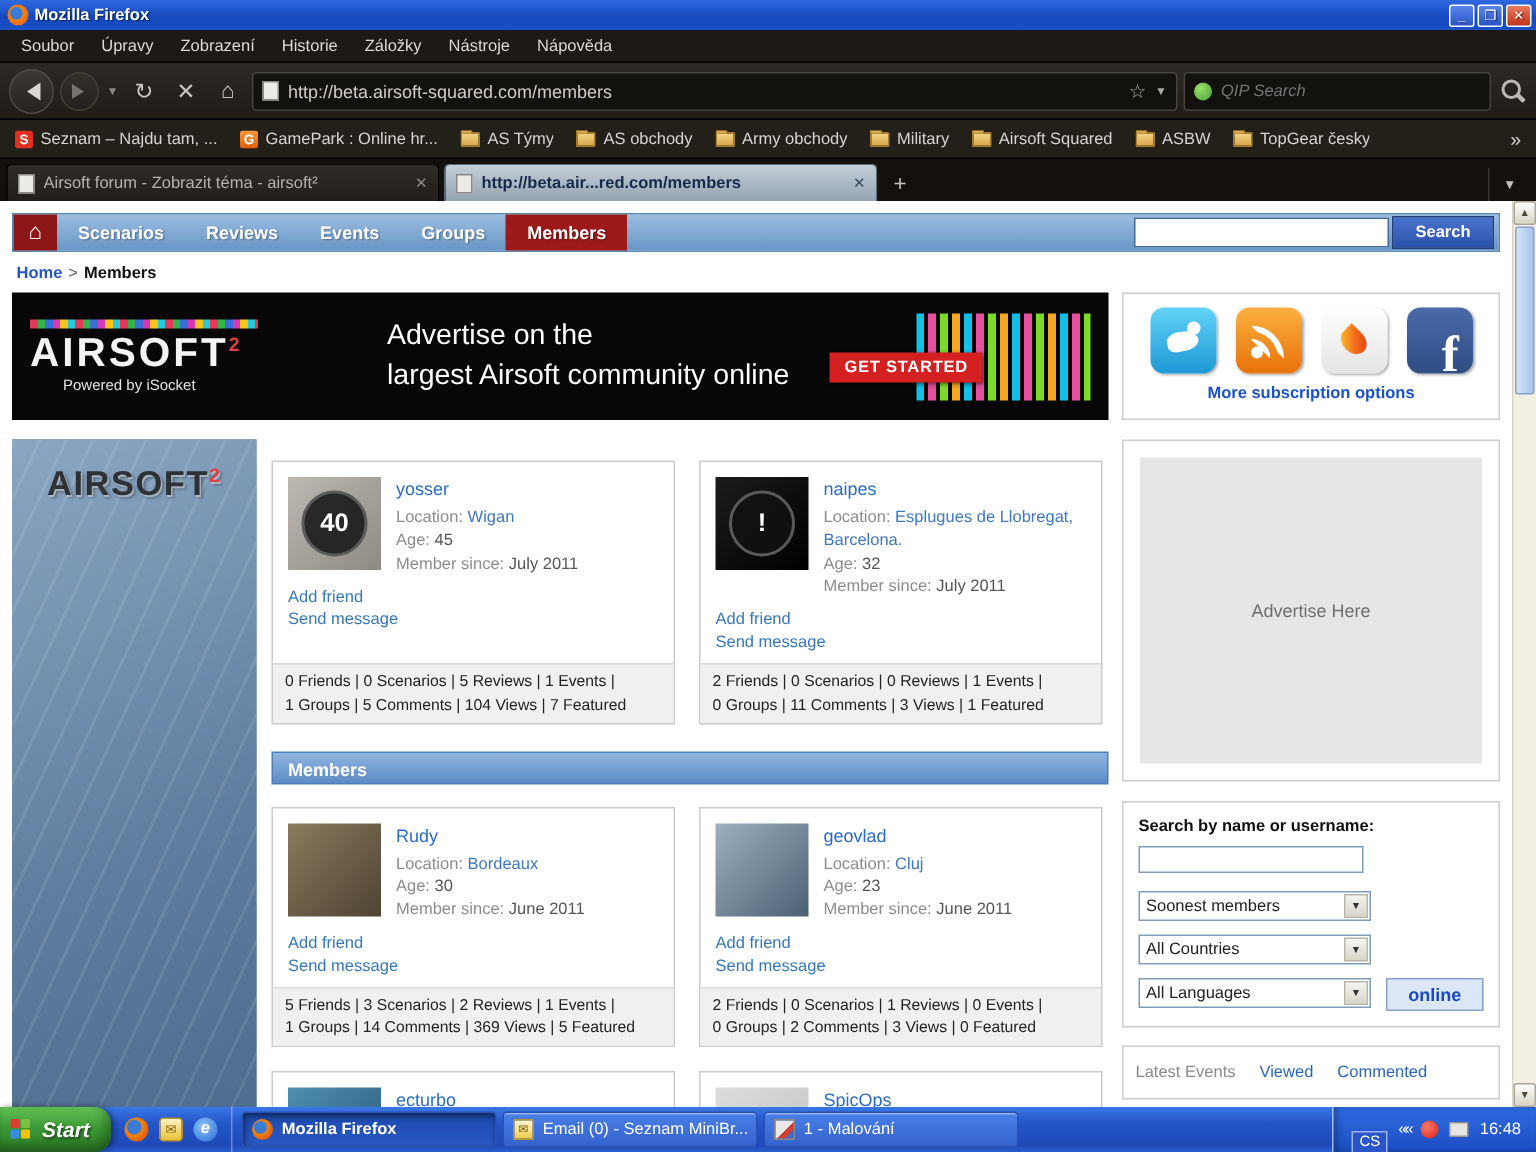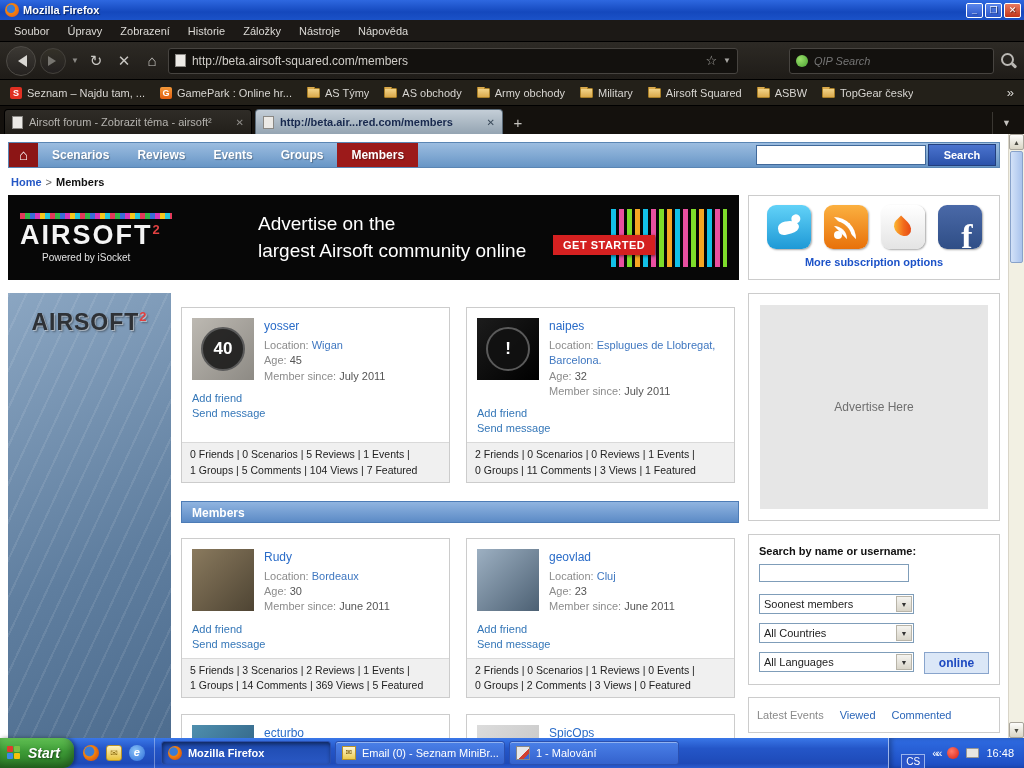--- a/index.html
+++ b/index.html
@@ -25,40 +25,40 @@
   .btn-back { width:30px; height:30px; border-radius:50%; background:linear-gradient(#3c3934,#252220); border:1px solid #4e4b46; }
   .btn-fwd { width:26px; height:26px; border-radius:50%; background:linear-gradient(#343128,#232020); border:1px solid #44413c; }
   .tri-left { width:0; height:0; border:6px solid transparent; border-right:9px solid #d9d7d3; margin-left:-4px; }
   .tri-right { width:0; height:0; border:5px solid transparent; border-left:8px solid #777570; margin-right:-3px; }
   .fwd-caret { color:#8a8884; font-size:8px; padding:0 1px; }
   .urlbar { flex:1; height:26px; background:#13110e; border:1px solid #474440; border-radius:3px; display:flex; align-items:center; padding:0 6px; gap:6px; min-width:0; }
   .page-ic { width:11px; height:13px; background:#eceae6; border:1px solid #8a8884; flex:none; }
   .url-text { color:#d0cdc8; font-size:12px; flex:1; white-space:nowrap; overflow:hidden; }
   .star-ic { color:#aaa8a4; font-size:13px; }
   .small-caret { color:#a8a6a2; font-size:8px; }
-  .qipbar { width:205px; height:26px; background:#13110e; border:1px solid #474440; border-radius:3px; display:flex; align-items:center; padding:0 6px; gap:6px; flex:none;margin-left:47px; }
+  .qipbar { width:205px; height:26px; background:#13110e; border:1px solid #474440; border-radius:3px; display:flex; align-items:center; padding:0 6px; gap:6px; flex:none; }
   .qip-ic { width:12px; height:12px; border-radius:50%; background:radial-gradient(circle at 35% 35%, #9ae06a, #49a032); flex:none; }
   .qip-input { flex:1; background:transparent; border:none; outline:none; color:#93918c; font-style:italic; font-size:11px; font-family:inherit; min-width:0; }
   .mag { position:relative; width:20px; height:20px; flex:none; }
   .mag::before { content:''; position:absolute; left:3px; top:2px; width:9px; height:9px; border:2px solid #bab8b4; border-radius:50%; }
   .mag::after { content:''; position:absolute; left:13px; top:13px; width:6px; height:3px; background:#bab8b4; transform:rotate(45deg); border-radius:1px; }
 
   
   .bookbar { height:26px; background:#232019; display:flex; align-items:center; padding:0 10px; gap:15px; border-bottom:1px solid #000; color:#d7d5d1; font-size:11px; }
   .bm { display:flex; align-items:center; gap:5px; white-space:nowrap; overflow:hidden; }
   .ic-folder { width:13px; height:10px; background:linear-gradient(#f2d388,#d9a94c); border:1px solid #a87f28; border-radius:1px; position:relative; flex:none; }
   .ic-folder::before { content:''; position:absolute; top:-3px; left:-1px; width:6px; height:2px; background:#d9a94c; border:1px solid #a87f28; border-bottom:none; border-radius:1px 1px 0 0; }
   .ic-badge { width:12px; height:12px; color:#fff; font-weight:bold; font-size:9px; line-height:12px; text-align:center; border-radius:2px; flex:none; }
   .ic-s { background:#e03022; }
   .ic-g { background:linear-gradient(#f59a3a,#df5d0e); }
   .bm-overflow { margin-left:auto; font-size:13px; color:#d7d5d1; }
 
   
   .tabbar { height:28px; background:#14110d; display:flex; align-items:flex-end; padding:3px 4px 0 4px; gap:3px; }
-  .tab { width:248px; height:25px; display:flex; align-items:center; gap:6px; padding:0 7px; font-size:11px; border:1px solid #000; border-bottom:none; border-radius:4px 4px 0 0; background:linear-gradient(#2f2c27,#221f1a); color:#b5b3af; min-width:0; }
+  .tab { width:289px; height:25px; display:flex; align-items:center; gap:6px; padding:0 7px; font-size:11px; border:1px solid #000; border-bottom:none; border-radius:4px 4px 0 0; background:linear-gradient(#2f2c27,#221f1a); color:#b5b3af; min-width:0; }
   .tab.active { background:linear-gradient(#c4ced7,#94a4b2); color:#18294e; font-weight:bold; border-color:#5a6a78; }
   .tab-title { flex:1; white-space:nowrap; overflow:hidden; }
   .tab-close { font-size:10px; color:#8f8d89; flex:none; }
   .tab.active .tab-close { color:#3a4a5a; }
   .newtab { width:24px; height:22px; color:#c4c2be; text-align:center; line-height:22px; font-size:15px; }
   .tab-list-btn { margin-left:auto; width:28px; height:22px; color:#c4c2be; text-align:center; line-height:22px; font-size:9px; border-left:1px solid #3a3732; }
 
   
   .viewport { position:relative; height:604px; background:#fff; overflow:hidden; }
   .pagearea { width:1008px; height:604px; overflow:hidden; padding:8px; }

